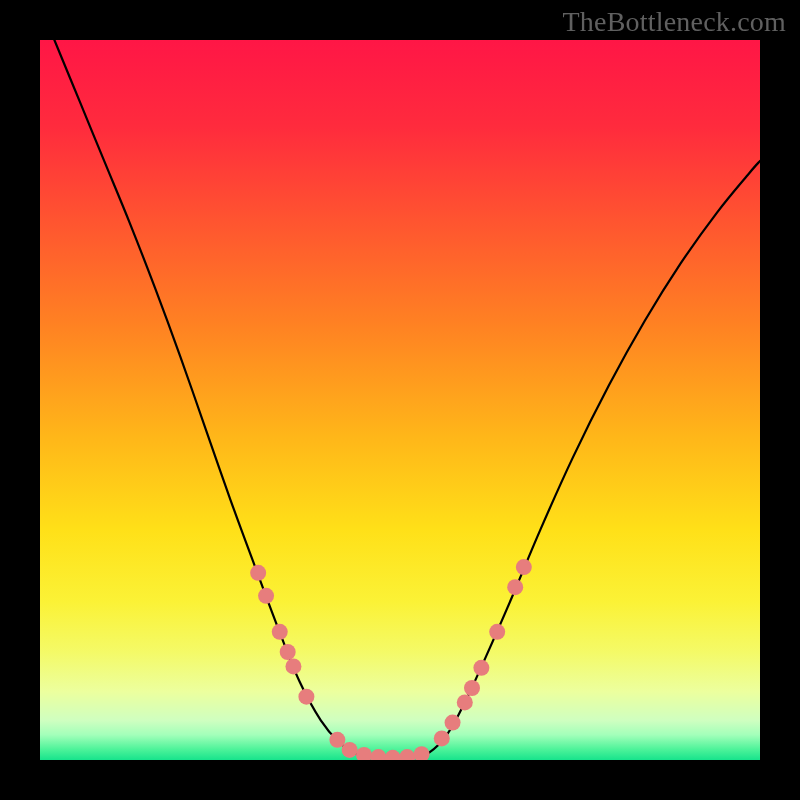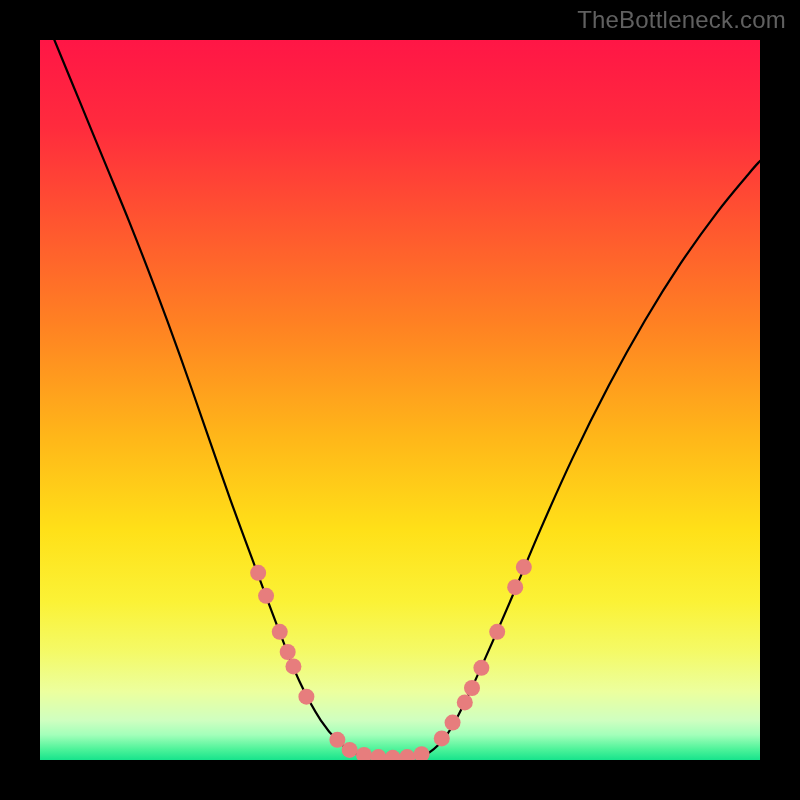--- a/index.html
+++ b/index.html
@@ -31,23 +31,24 @@
     top: 0;
     width: 100%;
     height: 100%;
     pointer-events: none;
   }
   .watermark {
     position: absolute;
     top: 6px;
     right: 14px;
     color: #606060;
-    font-size: 24px;
+    font-size: 28px;
     font-weight: 500;
     letter-spacing: 0.2px;
+    font-family: Liberation Serif, serif;
   }
 </style>
 </head>
 <body>
 
 <div class="watermark">TheBottleneck.com</div>
 
 <div class="frame">
   <svg class="gradient-bg" viewBox="0 0 720 720" preserveAspectRatio="none">
     <defs>

